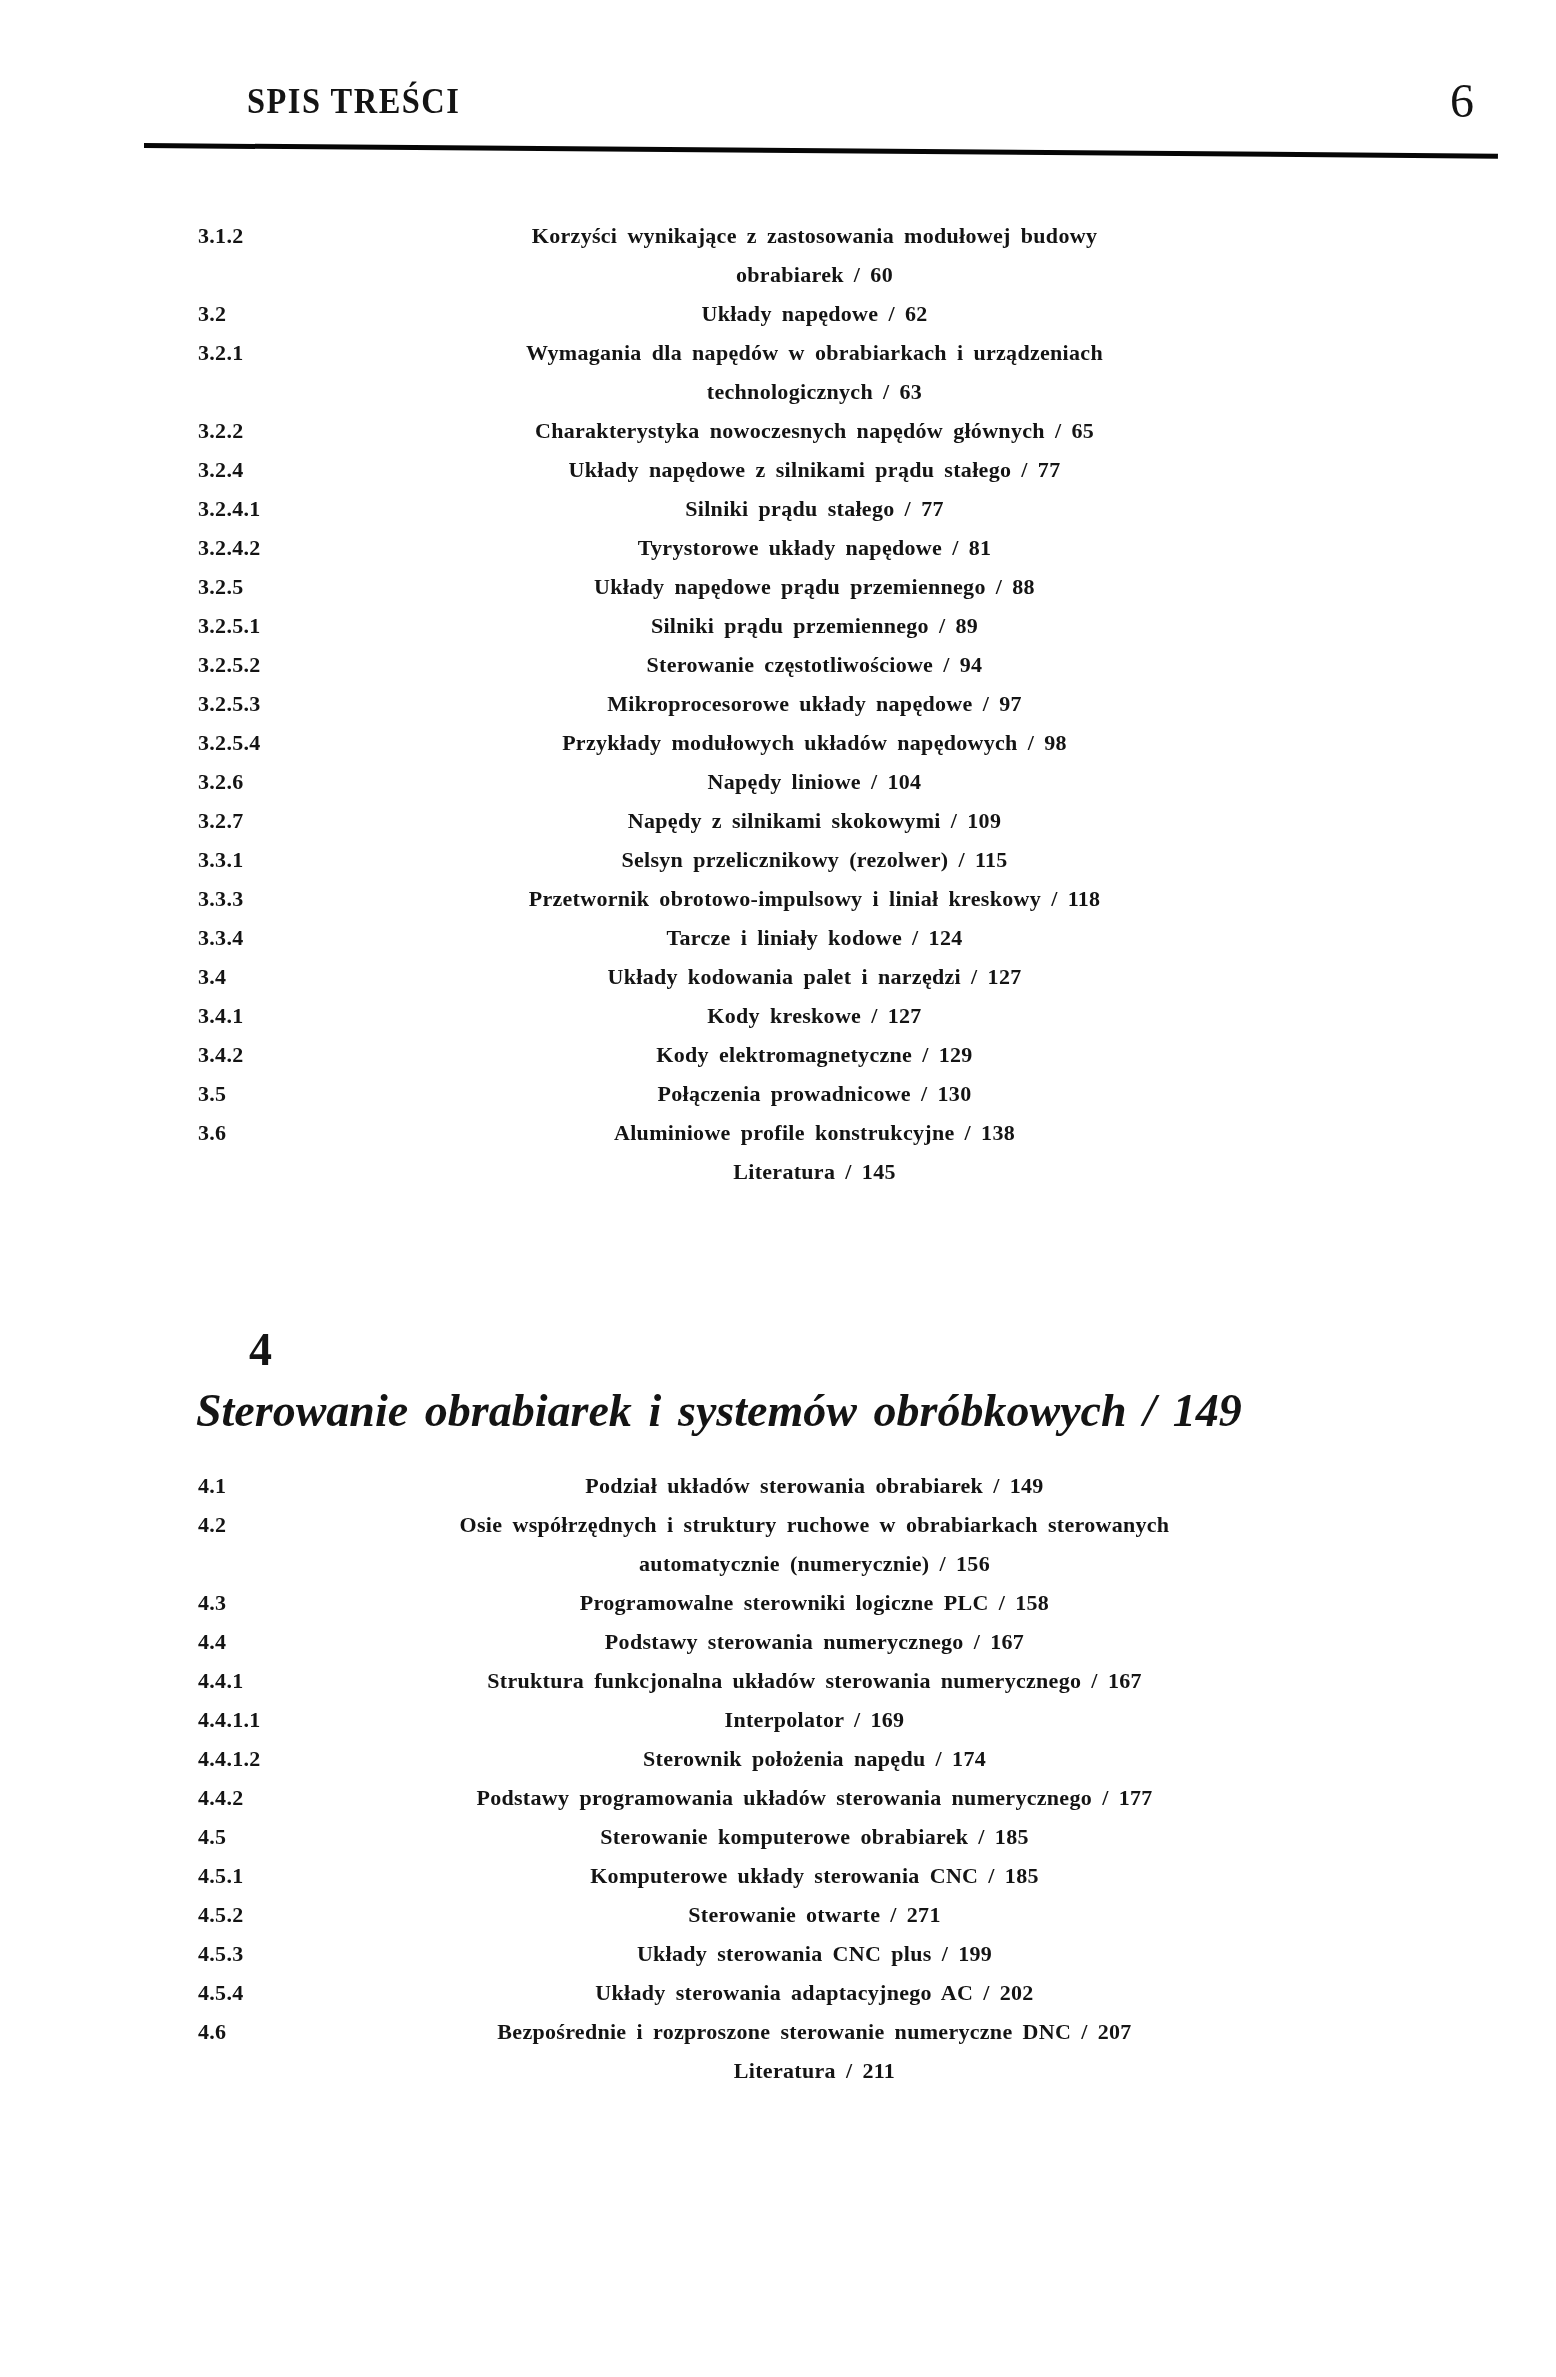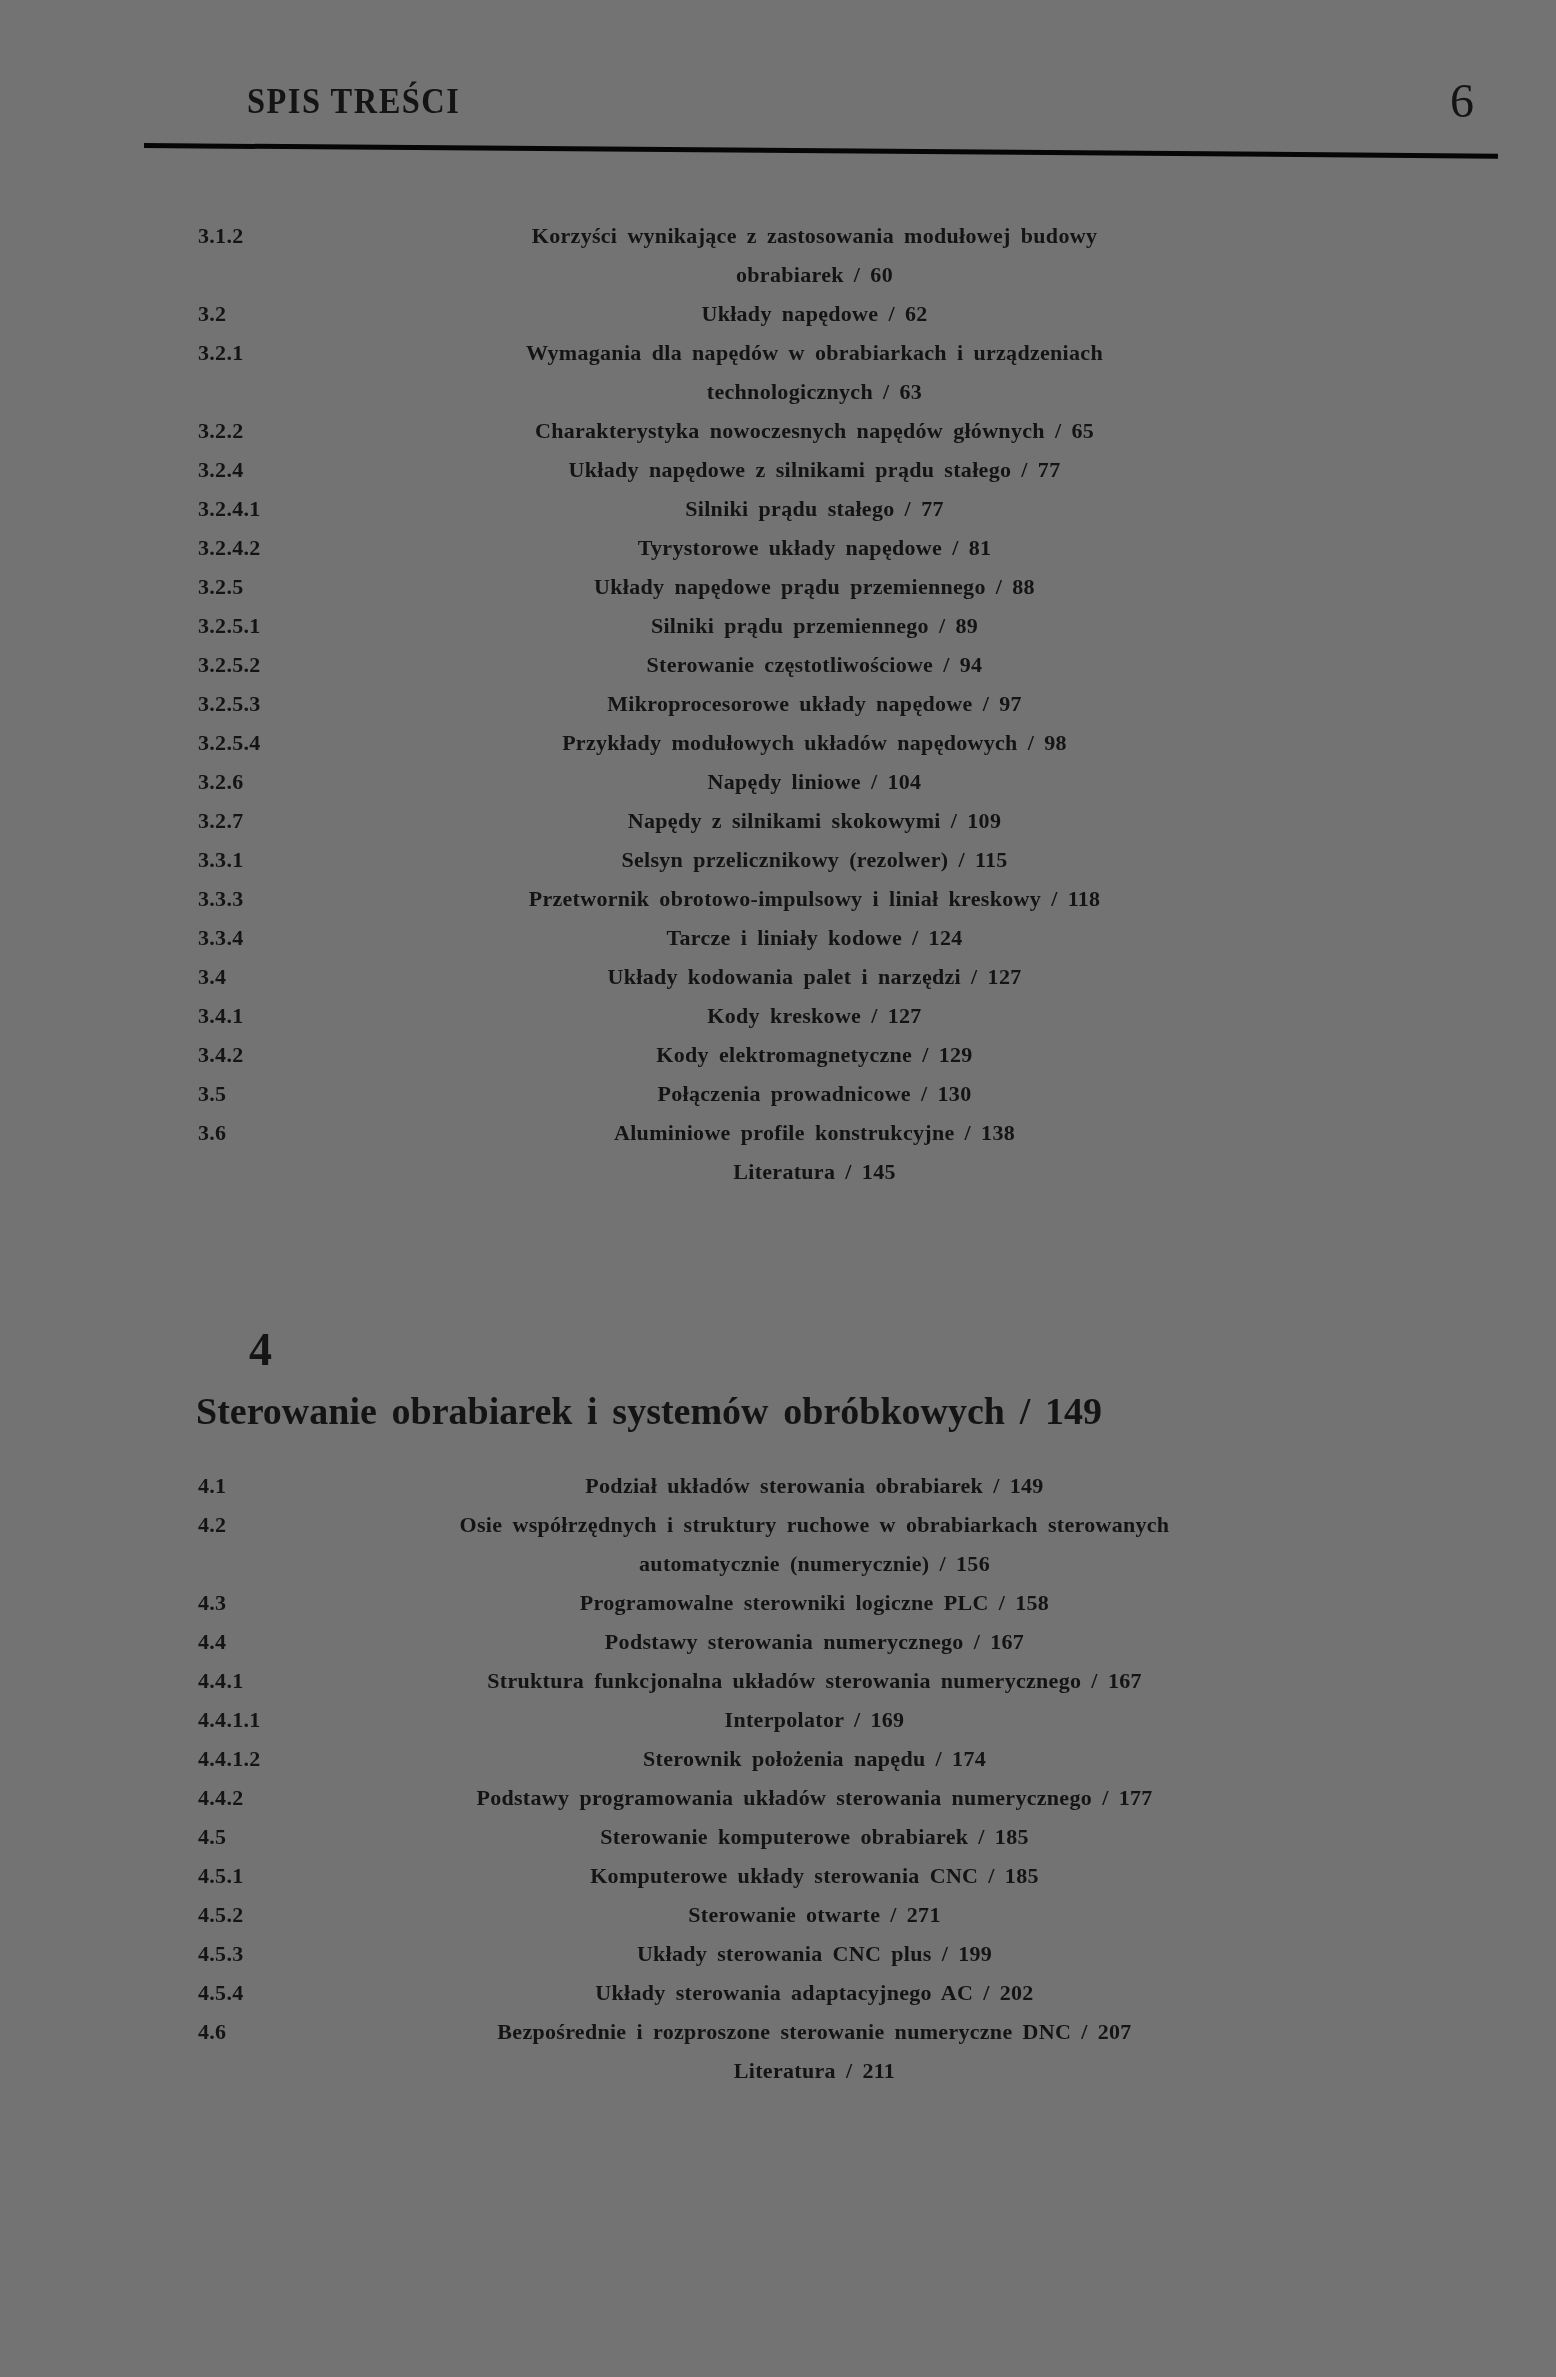--- a/index.html
+++ b/index.html
@@ -1,20 +1,20 @@
 <!DOCTYPE html>
 <html style="font-size:13.7px"><head>
 <meta charset="utf-8">
 <style>
   html,body { margin:0; padding:0; background:#e8e8e8; }
   .page {
     position:relative;
     width:1556px; height:2377px;
     margin:0 auto;
-    background:#737373;
+    background:#ffffff;
     color:#141414;
     font-family:"Liberation Serif","DejaVu Serif",serif;
     font-weight:700;
     overflow:hidden;
   }
   .pagehead-title {
     position:absolute; left:247px; top:83px;
     font-size:36px; line-height:1;
     letter-spacing:1.7px;
     transform:scaleX(0.9); transform-origin:left top;
@@ -37,22 +37,22 @@
   }
   #toc3 { top:216px; }
   #toc4 { top:1466px; }
   .trow { display:flex; align-items:flex-start; }
   .tnum { flex:0 0 108px; }
   .ttxt { flex:1;text-align:center; }
   .tline { display:block; white-space:nowrap; }
   .chapter { position:absolute; left:196px; top:1327px; }
   .chapter-number { margin-left:53px; font-size:46px; line-height:46px; }
   .chapter-title {
-    margin-top:13.7px; font-size:38px; line-height:48px;
-    word-spacing:5.2px; white-space:nowrap;
+    margin-top:13.7px; font-size:46px; line-height:48px;
+    word-spacing:5.2px; white-space:nowrap;font-style:italic;
   }
 </style>
 </head>
 <body>
 
 <div class="page">
 
   <div class="pagehead-title">SPIS TREŚCI</div>
 
   <div class="pagehead-num">6</div>

